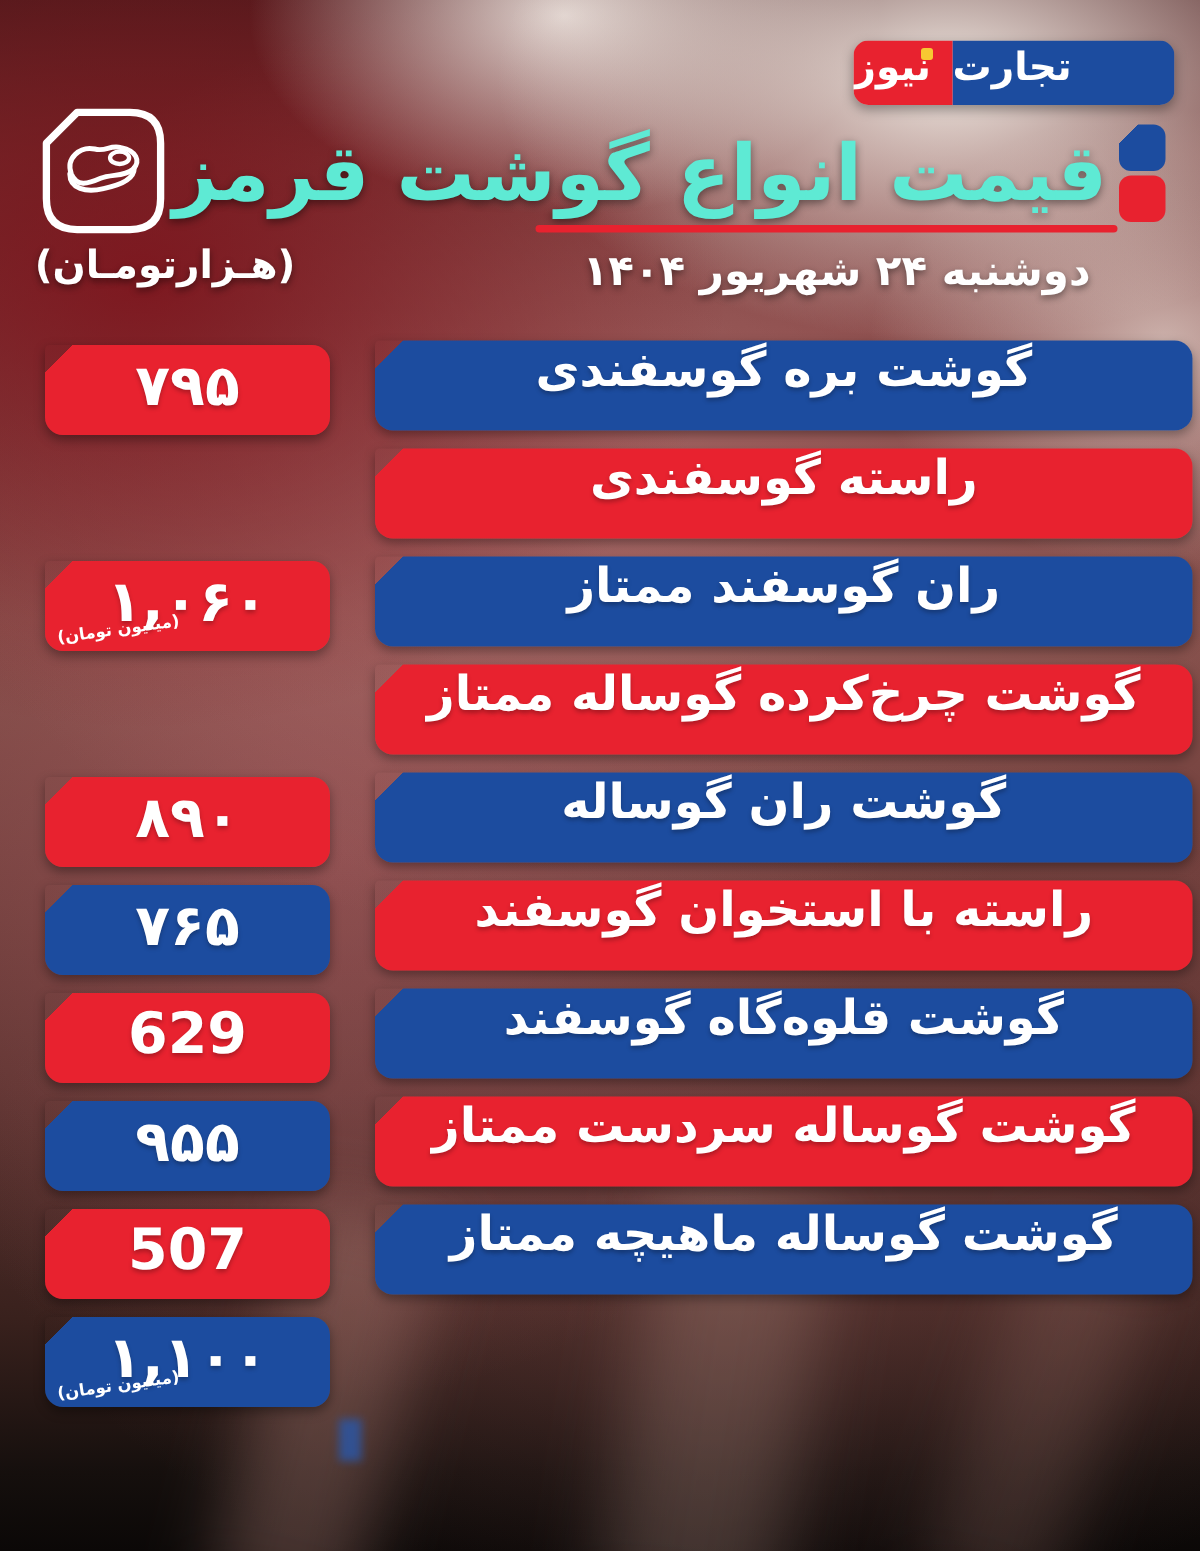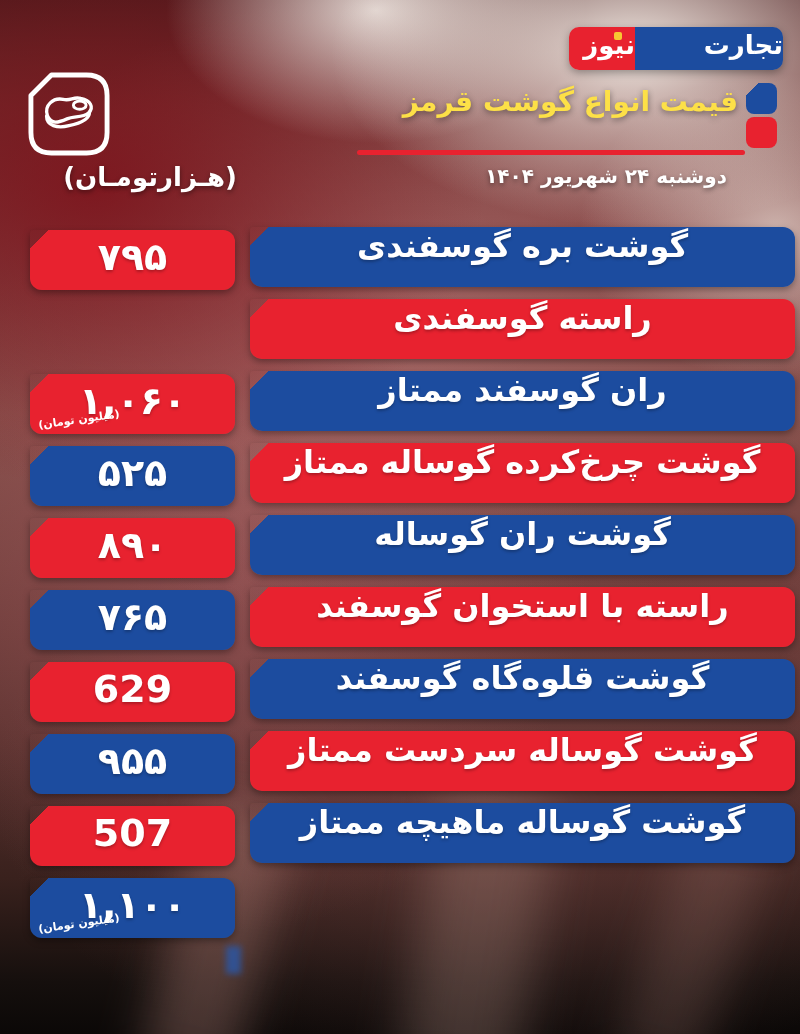--- a/index.html
+++ b/index.html
@@ -22,48 +22,48 @@
   }
   .finger { position:absolute; z-index:0; }
   .f1 { bottom:-40px; left:170px; width:95px; height:270px; background:rgba(205,150,140,.30); transform:rotate(14deg); filter:blur(22px); }
   .f2 { bottom:-50px; left:420px; width:115px; height:290px; background:rgba(215,170,160,.24); transform:rotate(9deg);  filter:blur(24px); }
   .f3 { bottom:-40px; left:650px; width:85px;  height:250px; background:rgba(190,140,130,.20); transform:rotate(18deg); filter:blur(22px); }
   .smudge { position:absolute; left:226px; top:946px; width:15px; height:28px; background:#2a57a8; filter:blur(3px); z-index:0; opacity:.8; }
 
   
   .logo { position:absolute; top:27px; right:17px; height:43px; display:flex; direction:rtl;
     border-radius:10px; overflow:hidden; z-index:3; box-shadow:0 3px 8px rgba(0,0,0,.35); }
-  .logo-seg { display:flex; align-items:center; justify-content:flex-start; color:#fff;
+  .logo-seg { display:flex; align-items:center; justify-content:flex-end; color:#fff;
     font-weight:bold; font-size:26px; line-height:1; padding-bottom:8px; }
   .logo-blue { background:var(--blue); width:148px; }
   .logo-red  { background:var(--red);  width:66px; position:relative; }
   .logo-dot  { position:absolute; top:5px; right:13px; width:8px; height:8px; background:var(--yellow); border-radius:2px; }
 
-  .title { position:absolute; top:84px; right:62px; z-index:3; color:#fde047; font-weight:bold;
-    font-size:28px; line-height:1.25; text-shadow:0 2px 6px rgba(0,0,0,.45); white-space:nowrap; }
+  .title { position:absolute; top:84px; right:62px; z-index:3; color:#5eead4; font-weight:bold;
+    font-size:52px; line-height:1.25; text-shadow:0 2px 6px rgba(0,0,0,.45); white-space:nowrap; }
   .marker { position:absolute; top:83px; right:23px; width:31px; z-index:3; }
   .marker-blue { width:31px; height:31px; background:linear-gradient(135deg, transparent 9px, var(--blue) 9px); border-radius:2px 8px 8px 8px; }
   .marker-red  { width:31px; height:31px; margin-top:3px; background:var(--red); border-radius:8px; }
   .underline { position:absolute; top:150px; right:55px; width:388px; height:5px; background:var(--red); border-radius:3px; z-index:3; }
   .date { position:absolute; top:164px; right:73px; z-index:3; color:#fff; font-weight:bold;
-    font-size:20px; text-shadow:0 2px 5px rgba(0,0,0,.45); white-space:nowrap; }
+    font-size:28px; text-shadow:0 2px 5px rgba(0,0,0,.45); white-space:nowrap; }
 
   .badge { position:absolute; top:72px; left:28px; width:82px; height:84px; z-index:3; }
   .unit-label { position:absolute; top:162px; left:0px; width:220px; text-align:center; z-index:3;
-    color:#fff; font-weight:bold; font-size:26px; text-shadow:0 2px 5px rgba(0,0,0,.45); white-space:nowrap;padding-left:40px; }
+    color:#fff; font-weight:bold; font-size:26px; text-shadow:0 2px 5px rgba(0,0,0,.45); white-space:nowrap; }
 
   
   .rows { position:absolute; top:227px; left:0; right:0; z-index:2; }
   .row  { position:relative; height:60px; margin-bottom:12px; }
   .name-bar { position:absolute; top:0; bottom:0; right:5px; left:250px;
     display:flex; align-items:center; justify-content:center;
     color:#fff; font-weight:bold; font-size:32px; line-height:1;
     padding-bottom:22px; box-shadow:0 3px 7px rgba(0,0,0,.35);
     text-shadow:0 2px 3px rgba(0,0,0,.25); white-space:nowrap; }
-  .price-pill { position:absolute; top:3px; height:54px; left:30px; width:205px;
+  .price-pill { position:absolute; top:3px; height:54px; left:30px; width:190px;
     display:flex; align-items:center; justify-content:center;
     color:#fff; font-weight:bold; font-size:38px; line-height:1;
     padding-bottom:6px; box-shadow:0 3px 7px rgba(0,0,0,.35);
     text-shadow:0 2px 3px rgba(0,0,0,.25); }
   .fill-red  { background:linear-gradient(135deg, transparent 13px, var(--red) 13px);  border-radius:3px 12px 12px 12px; }
   .fill-blue { background:linear-gradient(135deg, transparent 13px, var(--blue) 13px); border-radius:3px 12px 12px 12px; }
   .note { position:absolute; left:8px; bottom:9px; font-size:11px; font-weight:bold;
     transform:rotate(-8deg); text-shadow:none; line-height:1; }
 </style>
 </head>
@@ -126,24 +126,20 @@
     <div class="price-pill fill-red">
       <span class="price-text">۱,۰۶۰</span>
       <span class="note">(میلیون تومان)</span>
     </div>
   </div>
 
   <div class="row">
     <div class="name-bar fill-red">
           <span class="name-text">گوشت چرخ‌کرده گوساله ممتاز</span>
         </div>
-    <div class="price-pill fill-blue">
-      <span class="price-text">۵۲۵</span>
-
-    </div>
   </div>
 
   <div class="row">
     <div class="name-bar fill-blue">
           <span class="name-text">گوشت ران گوساله</span>
         </div>
     <div class="price-pill fill-red">
       <span class="price-text">۸۹۰</span>
 
     </div>

